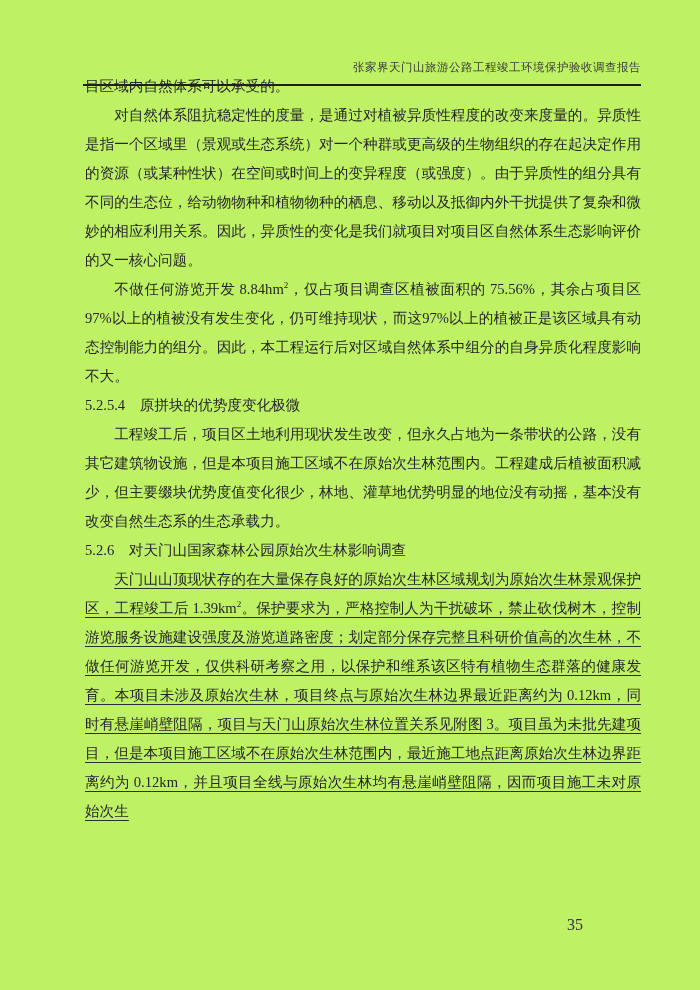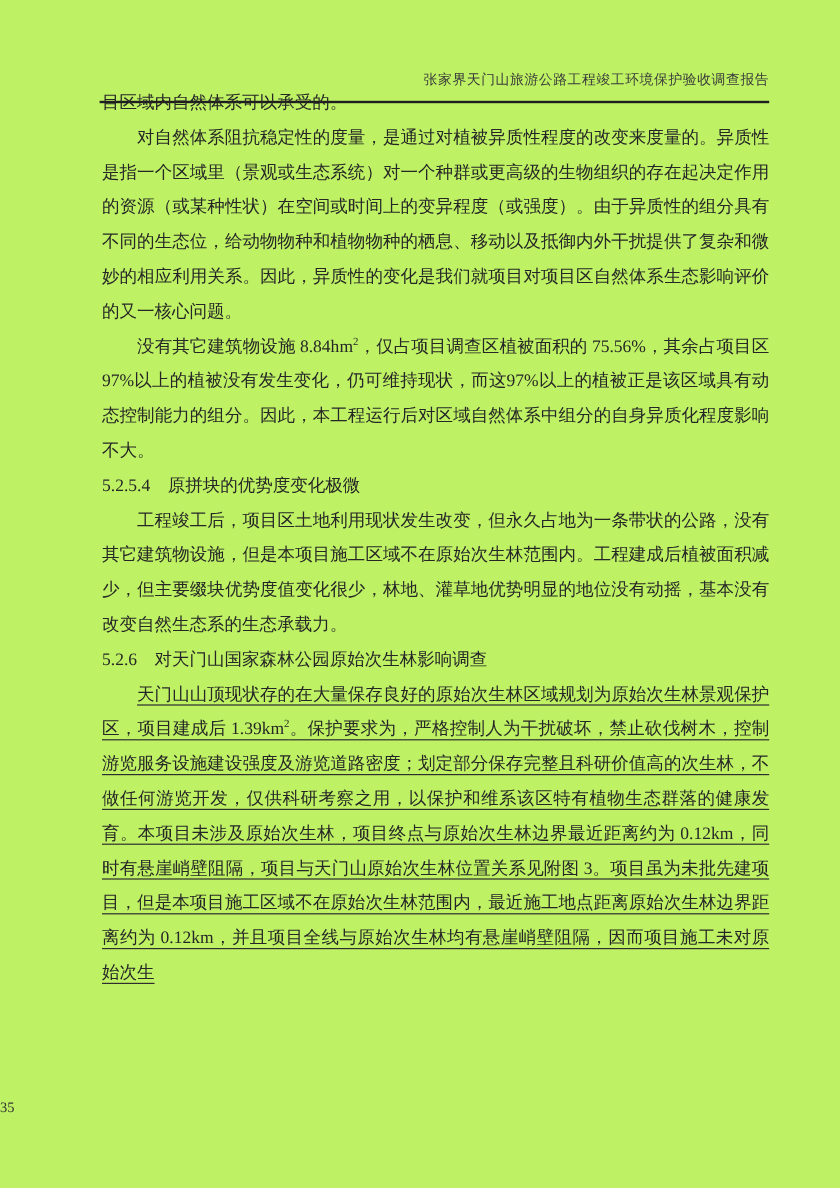--- a/index.html
+++ b/index.html
@@ -67,34 +67,34 @@
   .body-text sup {
     font-size: 0.62em;
     vertical-align: super;
     line-height: 0;
   }
   .footer {
     position: absolute;
     top: 916px;
     left: 0;
     width: 583px;
-    text-align: left;
-    font-size: 12px;
+    text-align: right;
+    font-size: 16px;
     color: #333333;
   }
 </style>
 </head>
 <body>
 
 <div class="page">
   <div class="header">张家界天门山旅游公路工程竣工环境保护验收调查报告</div>
   <div class="header-rule"></div>
   <div class="body-text">
       <p class="continuation"><span>目区域内自然体系可以承受的。</span></p>
       <p class="paragraph"><span>对自然体系阻抗稳定性的度量，是通过对植被异质性程度的改变来度量的。异质性是指一个区域里（景观或生态系统）对一个种群或更高级的生物组织的存在起决定作用的资源（或某种性状）在空间或时间上的变异程度（或强度）。由于异质性的组分具有不同的生态位，给动物物种和植物物种的栖息、移动以及抵御内外干扰提供了复杂和微妙的相应利用关系。因此，异质性的变化是我们就项目对项目区自然体系生态影响评价的又一核心问题。</span></p>
-      <p class="paragraph"><span>没有其它建筑物设施 8.84hm</span><sup>2</sup><span>，仅占项目调查区植被面积的 75.56%，其余占项目区97%以上的植被没有发生变化，仍可维持现状，而这97%以上的植被正是该区域具有动态控制能力的组分。因此，本工程运行后对区域自然体系中组分的自身异质化程度影响不大。</span></p>
+      <p class="paragraph"><span>不做任何游览开发 8.84hm</span><sup>2</sup><span>，仅占项目调查区植被面积的 75.56%，其余占项目区97%以上的植被没有发生变化，仍可维持现状，而这97%以上的植被正是该区域具有动态控制能力的组分。因此，本工程运行后对区域自然体系中组分的自身异质化程度影响不大。</span></p>
       <p class="heading"><span>5.2.5.4　原拼块的优势度变化极微</span></p>
       <p class="paragraph"><span>工程竣工后，项目区土地利用现状发生改变，但永久占地为一条带状的公路，没有其它建筑物设施，但是本项目施工区域不在原始次生林范围内。工程建成后植被面积减少，但主要缀块优势度值变化很少，林地、灌草地优势明显的地位没有动摇，基本没有改变自然生态系的生态承载力。</span></p>
       <p class="heading"><span>5.2.6　对天门山国家森林公园原始次生林影响调查</span></p>
-      <p class="paragraph u"><span>天门山山顶现状存的在大量保存良好的原始次生林区域规划为原始次生林景观保护区，项目建成后 1.39km</span><sup>2</sup><span>。保护要求为，严格控制人为干扰破坏，禁止砍伐树木，控制游览服务设施建设强度及游览道路密度；划定部分保存完整且科研价值高的次生林，不做任何游览开发，仅供科研考察之用，以保护和维系该区特有植物生态群落的健康发育。本项目未涉及原始次生林，项目终点与原始次生林边界最近距离约为 0.12km，同时有悬崖峭壁阻隔，项目与天门山原始次生林位置关系见附图 3。项目虽为未批先建项目，但是本项目施工区域不在原始次生林范围内，最近施工地点距离原始次生林边界距离约为 0.12km，并且项目全线与原始次生林均有悬崖峭壁阻隔，因而项目施工未对原始次生</span></p>
+      <p class="paragraph u"><span>天门山山顶现状存的在大量保存良好的原始次生林区域规划为原始次生林景观保护区，工程竣工后 1.39km</span><sup>2</sup><span>。保护要求为，严格控制人为干扰破坏，禁止砍伐树木，控制游览服务设施建设强度及游览道路密度；划定部分保存完整且科研价值高的次生林，不做任何游览开发，仅供科研考察之用，以保护和维系该区特有植物生态群落的健康发育。本项目未涉及原始次生林，项目终点与原始次生林边界最近距离约为 0.12km，同时有悬崖峭壁阻隔，项目与天门山原始次生林位置关系见附图 3。项目虽为未批先建项目，但是本项目施工区域不在原始次生林范围内，最近施工地点距离原始次生林边界距离约为 0.12km，并且项目全线与原始次生林均有悬崖峭壁阻隔，因而项目施工未对原始次生</span></p>
     </div>
   <div class="footer">35</div>
 </div>
 
 </body></html>

